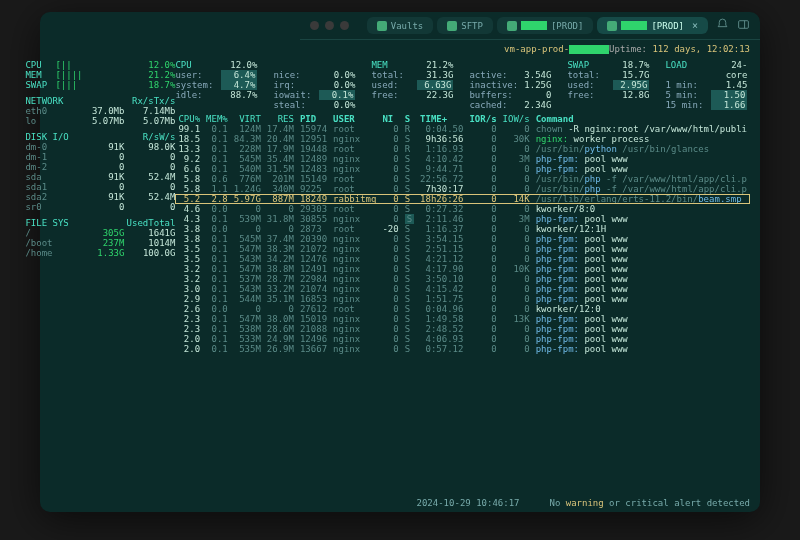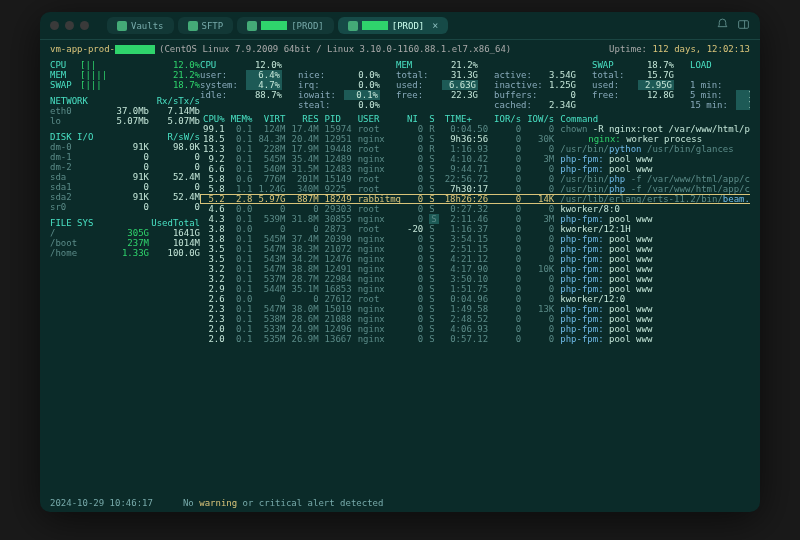--- a/index.html
+++ b/index.html
@@ -1,17 +1,17 @@
 <!DOCTYPE html>
 <html><head>
 <meta charset="utf-8">
 <style>
   * { margin: 0; padding: 0; box-sizing: border-box; }
   body { background: #1a1a1a; font-family: "SF Mono", Menlo, Consolas, monospace; font-size: 9px; color: #c4e6d8; overflow: hidden; width: 800px; height: 540px; position: relative; }
-  .window { position: absolute; top: 12px; left: 40px; width: 720px; height: 500px; background: #0b2b29; border-radius: 10px; box-shadow: 0 8px 40px rgba(0,0,0,.6); display: flex; flex-direction: column; }
+  .window { position: absolute; top: 12px; left: 40px; width: 720px; height: 500px; background: #0b2b29; border-radius: 10px; box-shadow: 0 8px 40px rgba(0,0,0,.6); display: flex; flex-direction: column; align-items: flex-end; }
   .titlebar { height: 28px; display: flex; align-items: center; padding: 0 10px; gap: 8px; border-bottom: 1px solid #1a4542; }
   .lights { display: flex; gap: 6px; }
   .lights span { width: 9px; height: 9px; border-radius: 50%; background: #3a3a3a; }
   .tabs { display: flex; gap: 4px; margin-left: 10px; }
   .tab { display: flex; align-items: center; gap: 4px; padding: 3px 10px; border-radius: 6px; background: #123836; font-size: 9px; color: #7aa; }
   .tab.active { background: #164a47; color: #cfe; }
   .tab .ticon { width: 10px; height: 10px; display: inline-block; border-radius: 2px; background: #4a7; }
   .tab .block { display:inline-block; width:26px; height:9px; background:#2fd46c; vertical-align:middle; }
   .tab .close { color:#8bb; margin-left:4px; font-size:10px; }
   .tbar-icons { margin-left:auto; display:flex; gap:8px; color:#6a9; }
@@ -42,28 +42,28 @@
   .tgcol { display:flex; flex-direction:column; }
   .tgrow { display:flex; gap:4px; }
   .tgrow .k { color:#8ab; width:42px;}
   .tgrow .v { text-align:right; width:36px; }
   .tgrow .hd { color:#49e0c3; }
   .tasksline { color:#49e0c3; margin:4px 0; }
   .tasksline .rest { color:#aaa; }
   .proctable { flex:1; overflow:hidden; }
   .proctable table { border-collapse: collapse; width:100%; font-size:9px; }
   .proctable th { text-align:right; color:#49e0c3; font-weight:normal; padding:0 3px;}
-  .proctable th.l { text-align:left; }
+  .proctable th.l { text-align:left;font-weight:bold; }
   .proctable td { text-align:right; padding:0 3px; color:#c4e6d8; white-space:nowrap;}
   .proctable td.l { text-align:left; }
   .proctable td.dim { color:#5a8a87; }
   .proctable tr.mark td { color:#d9c47a; }
   .proctable tr.mark { outline:1px solid #d9c47a; outline-offset:-1px;}
   .cmd .b { color:#6fb9e6; }
-  .cmd .g { color:#2fd46c;margin-left:28px; }
+  .cmd .g { color:#2fd46c; }
   .cmd .d { color:#5a8a87; }
   .statusbar { padding:4px 10px; display:flex; font-size:9px; color:#7aa;}
   .statusbar .msg .warn { color:#d9c47a; }
 </style>
 </head>
 <body>
 
 <div class="window">
   <div class="titlebar">
     <div class="lights">
@@ -98,21 +98,20 @@
           </svg></span>
       <span><svg viewBox="0 0 24 24">
             <rect x="3" y="5" width="18" height="14" rx="2"></rect>
             <line x1="14" y1="5" x2="14" y2="19"></line>
           </svg></span>
     </div>
   </div>
 
   <div class="hostline">
     <span><span>vm-app-prod-</span><span class="block"></span></span>
-    <span class="sys">(CentOS Linux 7.9.2009 64bit / Linux 3.10.0-1160.88.1.el7.x86_64)</span>
     <span class="uptime"><span>Uptime:</span> <span class="val">112 days, 12:02:13</span></span>
   </div>
 
   <div class="body">
     <div class="left">
       <div class="bargroup" id="bars">
           <div class="row">
             <span class="lab hdr">CPU</span>
             <span class="bar grn">[||         </span>
             <span class="pct grn">12.0%</span>
@@ -565,20 +564,34 @@
     <td class="l dim">22984</td>
     <td class="l dim">nginx</td>
     <td class="dim">0</td>
     <td class="l dim">S</td>
     <td class="dim">3:50.10</td>
     <td class="dim">0</td>
     <td class="dim">0</td>
     <td class="l"><span class="cmd"><span class="b">php-fpm: </span><span class="">pool www</span></span></td>
   </tr>
               <tr class="">
+    <td class="grn">3.0</td>
+    <td class="dim">0.1</td>
+    <td class="dim">543M</td>
+    <td class="dim">33.2M</td>
+    <td class="l dim">21074</td>
+    <td class="l dim">nginx</td>
+    <td class="dim">0</td>
+    <td class="l dim">S</td>
+    <td class="dim">4:15.42</td>
+    <td class="dim">0</td>
+    <td class="dim">0</td>
+    <td class="l"><span class="cmd"><span class="b">php-fpm: </span><span class="">pool www</span></span></td>
+  </tr>
+              <tr class="">
     <td class="grn">2.9</td>
     <td class="dim">0.1</td>
     <td class="dim">544M</td>
     <td class="dim">35.1M</td>
     <td class="l dim">16853</td>
     <td class="l dim">nginx</td>
     <td class="dim">0</td>
     <td class="l dim">S</td>
     <td class="dim">1:51.75</td>
     <td class="dim">0</td>

